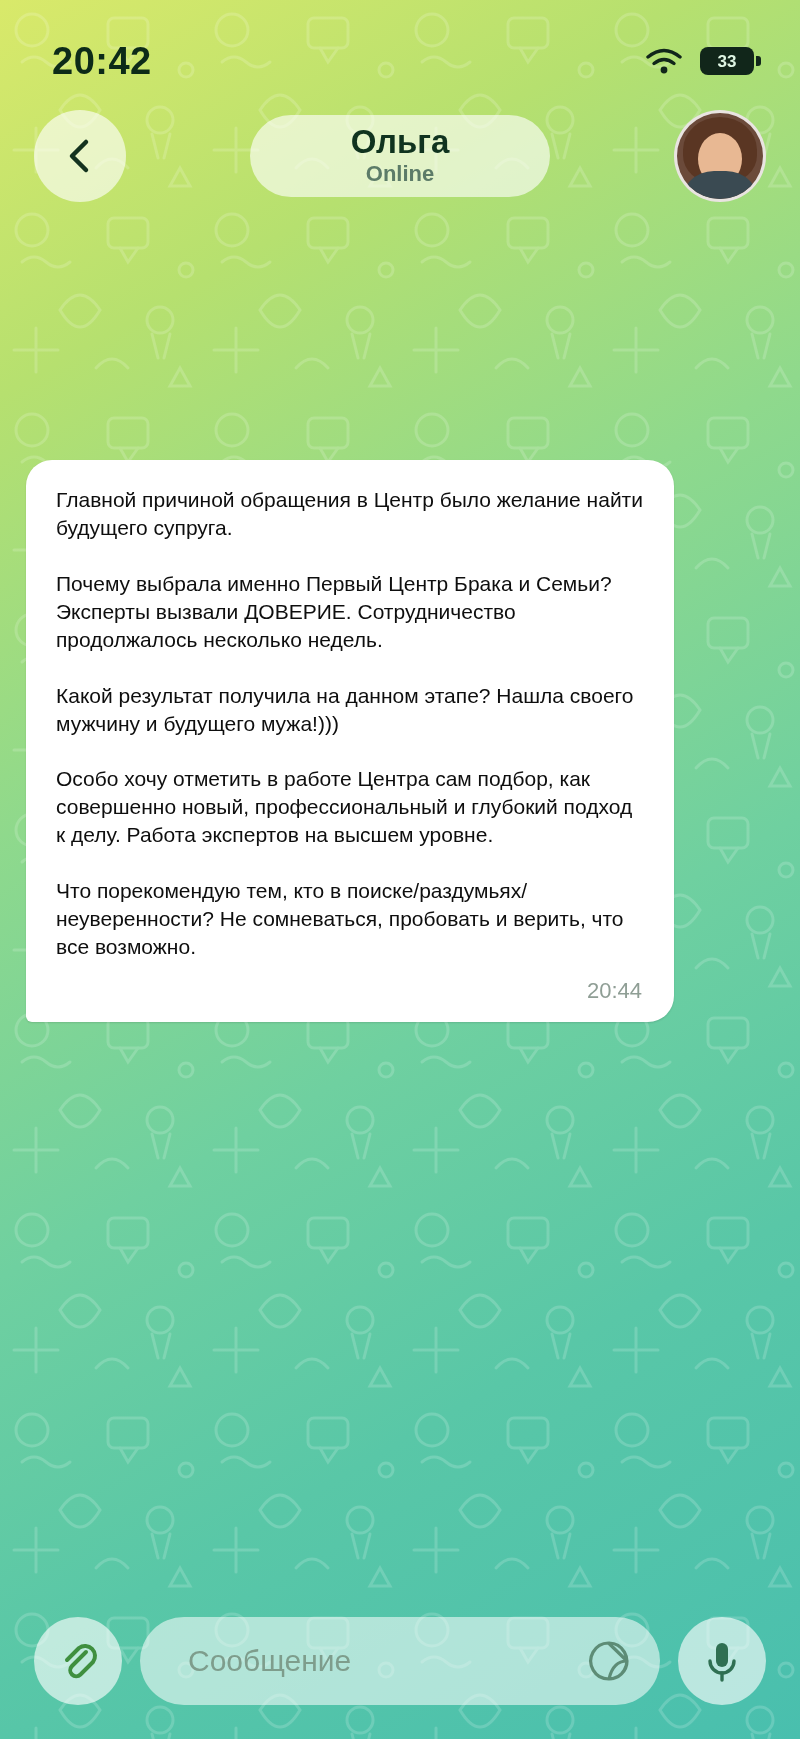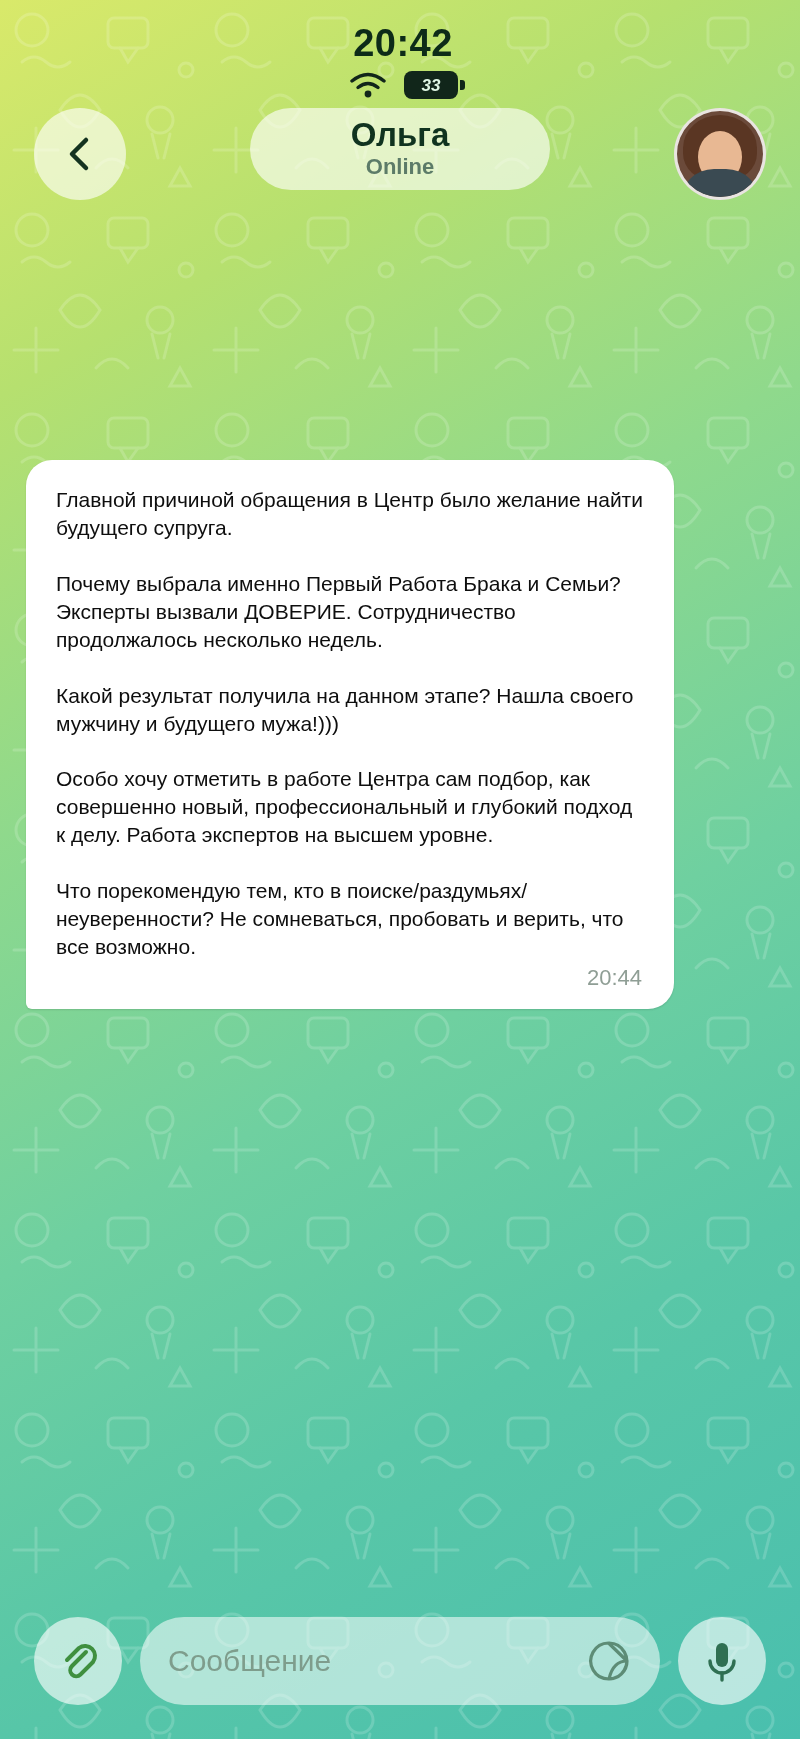--- a/index.html
+++ b/index.html
@@ -25,42 +25,40 @@
   
   .statusbar {
     position: absolute;
     top: 0; left: 0; right: 0;
     height: 100px;
     display: flex;
     align-items: center;
     justify-content: space-between;
     padding: 22px 46px 0 52px;
     color: #0d2b18;
-    flex-direction: column;
   }
   .status-time {
     font-size: 38px;
     font-weight: bold;
     letter-spacing: .5px;
   }
   .status-right {
     display: flex;
     align-items: center;
     gap: 16px;
   }
   .battery {
     position: relative;
     width: 54px;
     height: 28px;
     border-radius: 8px;
     background: #11261a;
     display: flex;
     align-items: center;
     justify-content: center;
-    font-style: italic;
   }
   .battery::after {
     content: "";
     position: absolute;
     right: -7px;
     top: 9px;
     width: 5px;
     height: 10px;
     border-radius: 0 3px 3px 0;
     background: #11261a;
@@ -72,21 +70,21 @@
     line-height: 1;
   }
 
   
   .header {
     position: absolute;
     top: 108px;
     left: 0; right: 0;
     height: 96px;
     display: flex;
-    align-items: flex-start;
+    align-items: center;
     padding: 0 34px;
     gap: 10px;
   }
   .back-btn {
     width: 92px;
     height: 92px;
     border-radius: 50%;
     background: rgba(255,255,255,.62);
     display: flex;
     align-items: center;
@@ -170,21 +168,21 @@
     border-bottom-left-radius: 6px;
     padding: 26px 30px 18px 30px;
     box-shadow: 0 1px 2px rgba(0,0,0,.12);
   }
   .bubble p {
     font-size: 21px;
     line-height: 1.33;
     color: #0e0e0e;
     margin-bottom: 28px;
   }
-  .bubble p:last-of-type { margin-bottom: 4px; }
+  .bubble p:last-of-type { margin-bottom: 17px; }
   .bubble .time {
     text-align: right;
     font-size: 22px;
     color: #8f9e95;
     padding-right: 2px;
   }
 
   
   .composer {
     position: absolute;
@@ -213,20 +211,21 @@
     background: rgba(255,255,255,.55);
     display: flex;
     align-items: center;
     padding: 0 28px;
     gap: 14px;
   }
   .input-pill .placeholder {
     flex: 1 1 auto;
     font-size: 30px;
     color: #7e9d8c;
+    margin-left: 20px;
   }
 </style>
 </head>
 <body>
 
 <svg id="doodles" viewBox="0 0 800 1739" preserveAspectRatio="none" aria-hidden="true">
   <defs>
     <pattern id="dood" width="200" height="200" patternUnits="userSpaceOnUse">
       <g fill="none" stroke="#ffffff" stroke-width="3" stroke-linecap="round" opacity="0.55">
         <circle cx="32" cy="30" r="16"></circle>
@@ -275,21 +274,21 @@
   <div class="avatar">
     <div class="hair"></div>
     <div class="face"></div>
     <div class="body"></div>
   </div>
 </div>
 
 <div class="chat-area">
   <div class="bubble">
     <p>Главной причиной обращения в Центр было желание найти будущего супруга.</p>
-    <p>Почему выбрала именно Первый Работа Брака и Семьи? Эксперты вызвали ДОВЕРИЕ. Сотрудничество продолжалось несколько недель.</p>
+    <p>Почему выбрала именно Первый Центр Брака и Семьи? Эксперты вызвали ДОВЕРИЕ. Сотрудничество продолжалось несколько недель.</p>
     <p>Какой результат получила на данном этапе? Нашла своего мужчину и будущего мужа!)))</p>
     <p>Особо хочу отметить в работе Центра сам подбор, как совершенно новый, профессиональный и глубокий подход к делу. Работа экспертов на высшем уровне.</p>
     <p>Что порекомендую тем, кто в поиске/раздумьях/неуверенности? Не сомневаться, пробовать и верить, что все возможно.</p>
     <div class="time">20:44</div>
   </div>
 </div>
 
 <div class="composer">
   <div class="round-btn">
     <svg width="44" height="44" viewBox="0 0 44 44">

